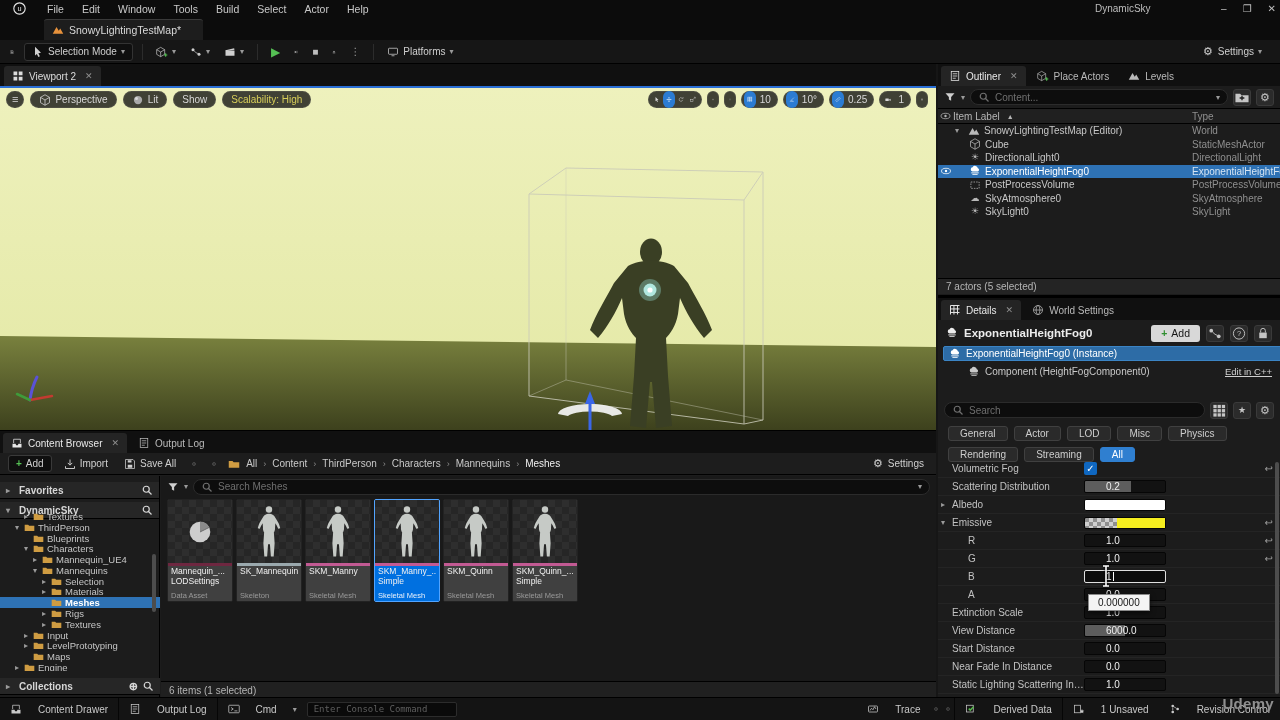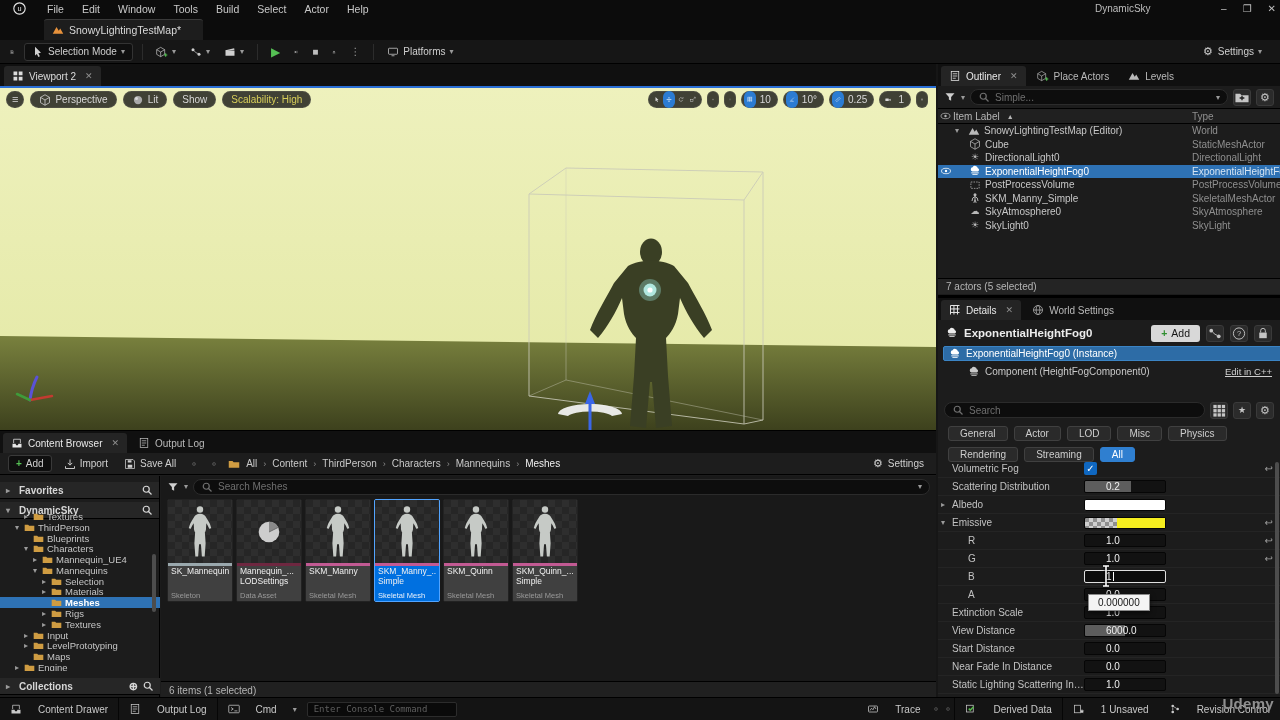--- a/index.html
+++ b/index.html
@@ -458,21 +458,21 @@
           </svg>
         </span>
         <span class="caret">▾</span>
       <span class="search-box">
         <span class="ico">
             <svg viewBox="0 0 16 16">
               <circle cx="7" cy="7" r="4" fill="none" stroke="currentColor" stroke-width="1.6"></circle>
               <path d="M10 10 L14 14" stroke="currentColor" stroke-width="1.6"></path>
             </svg>
           </span>
-        <span>Simple...</span>
+        <span>Content...</span>
         <span class="caret" style="margin-left:auto">▾</span>
       </span>
       <span class="icon-btn ico">
           <svg viewBox="0 0 16 16">
             <path d="M1 4 h5 l1.5 1.5 H15 V13 H1 Z" fill="currentColor"></path>
             <path d="M8 6 v5 M5.5 8.5 h5" stroke="#1c1c1c" stroke-width="1.4"></path>
           </svg>
         </span>
       <span class="icon-btn ico">
           <span class="ch">⚙</span>
@@ -551,33 +551,20 @@
           <span class="o-eye"></span>
           <span class="o-label" style="padding-left:16px">
             <span class="ico" style="color:#b9b9b9">
               <svg viewBox="0 0 16 16">
                 <rect x="2.5" y="4" width="11" height="8.5" fill="none" stroke="currentColor" stroke-dasharray="2 1.5"></rect>
               </svg>
             </span>
             <span>PostProcessVolume</span>
           </span>
           <span class="o-type">PostProcessVolume</span>
-        </div>
-        <div class="o-row">
-          <span class="o-eye"></span>
-          <span class="o-label" style="padding-left:16px">
-            <span class="ico" style="color:#b9b9b9">
-              <svg viewBox="0 0 16 16">
-                <circle cx="8" cy="3.5" r="2" fill="currentColor"></circle>
-                <path d="M8 6 L5 8 L4 12 M8 6 L11 8 L12 12 M8 6 V10 L6.5 14.5 M8 10 L9.5 14.5" stroke="currentColor" fill="none" stroke-width="1.3"></path>
-              </svg>
-            </span>
-            <span>SKM_Manny_Simple</span>
-          </span>
-          <span class="o-type">SkeletalMeshActor</span>
         </div>
         <div class="o-row">
           <span class="o-eye"></span>
           <span class="o-label" style="padding-left:16px">
             <span class="ico" style="color:#b9b9b9">
               <span class="ch" style="font-size:9px">☁</span>
             </span>
             <span>SkyAtmosphere0</span>
           </span>
           <span class="o-type">SkyAtmosphere</span>
@@ -1075,48 +1062,48 @@
                 <path d="M10 10 L14 14" stroke="currentColor" stroke-width="1.6"></path>
               </svg>
             </span>
           <span>Search Meshes</span>
           <span class="caret" style="margin-left:auto">▾</span>
         </span>
       </div>
       <div id="tiles">
           <div class="tile">
             <div class="thumb">
-              <span class="ico" style="width:30px;height:56px">
-                <svg viewBox="0 0 32 58">
-                  <circle cx="16" cy="5" r="3.4" fill="#c6cac6"></circle>
-                  <path fill="#c6cac6" d="M16 9.5 c-3.5 0 -5 1.6 -5.8 2.8 L6 19 c-.8 1.6 -1.6 4 -2 6 l2.2 .6 c.8 -2.2 2 -4.6 3 -6 l.3 4 c0 3 .4 4.6 1.3 5.6 L10 41 11 55 h3 l1 -13 h2 l1 13 h3 L22 41 l-.8 -11.8 c.9 -1 1.3 -2.6 1.3 -5.6 l.3 -4 c1 1.4 2.2 3.8 3 6 l2.2 -.6 c-.4 -2 -1.2 -4.4 -2 -6 l-4.2 -6.7 C21 11.1 19.5 9.5 16 9.5 Z"></path>
-                </svg>
-              </span>
-            </div>
-            <div class="accent" style="background:#9aa8ad"></div>
-            <div class="tile-label">
-              <span class="tname">SK_Mannequin</span>
-              <span class="ttype">Skeleton</span>
-            </div>
-          </div>
-          <div class="tile">
-            <div class="thumb">
               <span class="ico" style="width:30px;height:30px">
                 <svg viewBox="0 0 32 32">
                   <circle cx="16" cy="16" r="11" fill="#cdcdcd"></circle>
                   <path d="M16 16 L16 5 A11 11 0 0 1 26 11 Z" fill="#8a8a8a"></path>
                   <path d="M16 16 L26 11" stroke="#6a6a6a"></path>
                 </svg>
               </span>
             </div>
             <div class="accent" style="background:#6e2740"></div>
             <div class="tile-label">
               <span class="tname">Mannequin_...</span>
               <span class="tname">LODSettings</span>
               <span class="ttype">Data Asset</span>
+            </div>
+          </div>
+          <div class="tile">
+            <div class="thumb">
+              <span class="ico" style="width:30px;height:56px">
+                <svg viewBox="0 0 32 58">
+                  <circle cx="16" cy="5" r="3.4" fill="#c6cac6"></circle>
+                  <path fill="#c6cac6" d="M16 9.5 c-3.5 0 -5 1.6 -5.8 2.8 L6 19 c-.8 1.6 -1.6 4 -2 6 l2.2 .6 c.8 -2.2 2 -4.6 3 -6 l.3 4 c0 3 .4 4.6 1.3 5.6 L10 41 11 55 h3 l1 -13 h2 l1 13 h3 L22 41 l-.8 -11.8 c.9 -1 1.3 -2.6 1.3 -5.6 l.3 -4 c1 1.4 2.2 3.8 3 6 l2.2 -.6 c-.4 -2 -1.2 -4.4 -2 -6 l-4.2 -6.7 C21 11.1 19.5 9.5 16 9.5 Z"></path>
+                </svg>
+              </span>
+            </div>
+            <div class="accent" style="background:#9aa8ad"></div>
+            <div class="tile-label">
+              <span class="tname">SK_Mannequin</span>
+              <span class="ttype">Skeleton</span>
             </div>
           </div>
           <div class="tile">
             <div class="thumb">
               <span class="ico" style="width:30px;height:56px">
                 <svg viewBox="0 0 32 58">
                   <circle cx="16" cy="5" r="3.4" fill="#c6cac6"></circle>
                   <path fill="#c6cac6" d="M16 9.5 c-3.5 0 -5 1.6 -5.8 2.8 L6 19 c-.8 1.6 -1.6 4 -2 6 l2.2 .6 c.8 -2.2 2 -4.6 3 -6 l.3 4 c0 3 .4 4.6 1.3 5.6 L10 41 11 55 h3 l1 -13 h2 l1 13 h3 L22 41 l-.8 -11.8 c.9 -1 1.3 -2.6 1.3 -5.6 l.3 -4 c1 1.4 2.2 3.8 3 6 l2.2 -.6 c-.4 -2 -1.2 -4.4 -2 -6 l-4.2 -6.7 C21 11.1 19.5 9.5 16 9.5 Z"></path>
                 </svg>
               </span>

